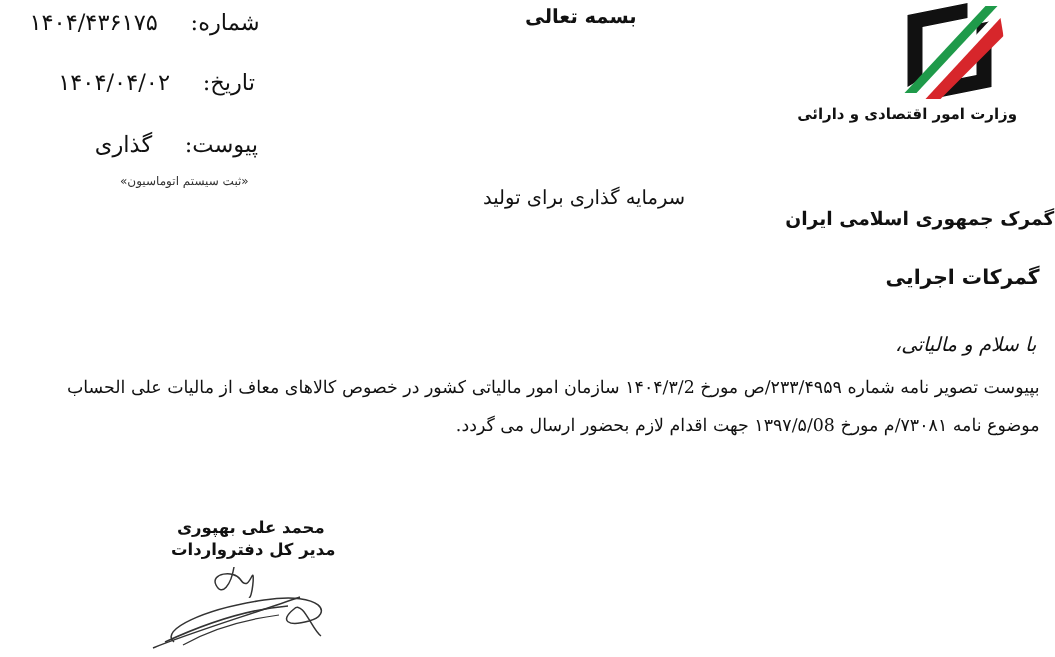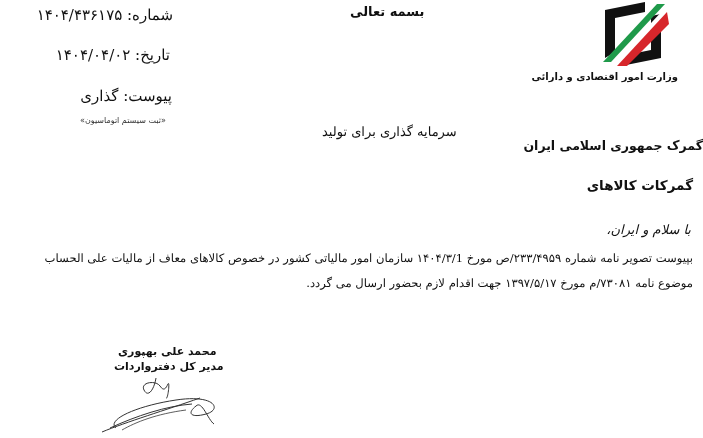--- a/index.html
+++ b/index.html
@@ -3,21 +3,21 @@
 <meta charset="utf-8">
 <style>
   html, body { margin: 0; padding: 0; background: #ffffff; }
   body { width: 703px; height: 438px; position: relative; overflow: hidden; font-family: "DejaVu Serif", serif; color: #111; }
   .abs { position: absolute; white-space: nowrap; direction: rtl; }
   .serif { font-family: "DejaVu Serif", serif; }
   .sans-bold { font-family: "DejaVu Sans", sans-serif; font-weight: bold; }
 
   
   .meta-row { position: absolute; direction: rtl; white-space: nowrap; font-family: "DejaVu Serif", serif; font-size: 15px; }
-  .meta-label { margin-left: 0; }
+  .meta-label { margin-left: 17px; }
   .meta-value { letter-spacing: 0.5px; }
 
   .bismillah { left: 350px; top: 4px; font-size: 13px; }
   .logo { position: absolute; left: 597px; top: 0px; width: 72px; height: 68px; }
   .org1 { right: 25px; top: 71px; font-size: 10px; }
   .org2 { right: 0px; top: 94px; font-size: 12.5px; margin-top: 44px; }
 
   .subject { left: 322px; top: 124px; font-size: 13px; text-align: right; }
   .recipient { right: 10px; top: 177px; font-size: 13.5px; }
   .greeting { right: 12px; top: 222px; font-size: 13px; font-style: italic; }
@@ -58,26 +58,26 @@
   <polygon points="6,62 60,4 68,4 14,62" fill="#1f9a4a"></polygon>
   <polygon points="14,66 68,8 70,14 22,66" fill="#ffffff"></polygon>
   <polygon points="20,66 70,12 72,24 30,66" fill="#d7262b"></polygon>
 </svg>
 
 <div class="abs sans-bold org1">وزارت امور اقتصادی و دارائی</div>
 <div class="abs sans-bold org2">گمرک جمهوری اسلامی ایران</div>
 
 <div class="abs serif subject">سرمایه گذاری برای تولید</div>
 
-<div class="abs sans-bold recipient">گمرکات کالاهای</div>
+<div class="abs sans-bold recipient">گمرکات اجرایی</div>
 
-<div class="abs serif greeting">با سلام و ایران،</div>
+<div class="abs serif greeting">با سلام و مالیاتی،</div>
 
-<div class="body-line body-line1">بپیوست تصویر نامه شماره ۲۳۳/۴۹۵۹/ص مورخ ۱۴۰۴/۳/1 سازمان امور مالیاتی کشور  در خصوص  کالاهای معاف از مالیات علی الحساب</div>
-<div class="body-line body-line2">موضوع نامه ۷۳۰۸۱/م مورخ ۱۳۹۷/۵/۱۷ جهت اقدام لازم بحضور ارسال می گردد.</div>
+<div class="body-line body-line1">بپیوست تصویر نامه شماره ۲۳۳/۴۹۵۹/ص مورخ ۱۴۰۴/۳/2 سازمان امور مالیاتی کشور  در خصوص  کالاهای معاف از مالیات علی الحساب</div>
+<div class="body-line body-line2">موضوع نامه ۷۳۰۸۱/م مورخ ۱۳۹۷/۵/08 جهت اقدام لازم بحضور ارسال می گردد.</div>
 
 <div class="abs sans-bold sig-name">محمد علی بهپوری</div>
 <div class="abs sans-bold sig-title">مدیر کل دفترواردات</div>
 
 <svg class="signature" viewBox="0 0 130 66">
   <path d="M60,8 C58,20 52,28 48,20 C44,12 60,10 64,16 C68,22 70,18 72,14 C74,10 72,30 70,28" fill="none" stroke="#333" stroke-width="1"></path>
   <path d="M20,58 C10,50 40,36 80,30 C120,24 126,40 110,44 C96,48 90,44 100,36 C106,30 112,50 118,54" fill="none" stroke="#333" stroke-width="1"></path>
   <path d="M6,62 C30,52 70,40 104,28" fill="none" stroke="#333" stroke-width="1"></path>
   <path d="M14,58 C40,46 70,36 96,34" fill="none" stroke="#333" stroke-width="1"></path>
   <path d="M26,60 C40,52 60,44 90,40" fill="none" stroke="#333" stroke-width="0.8"></path>

